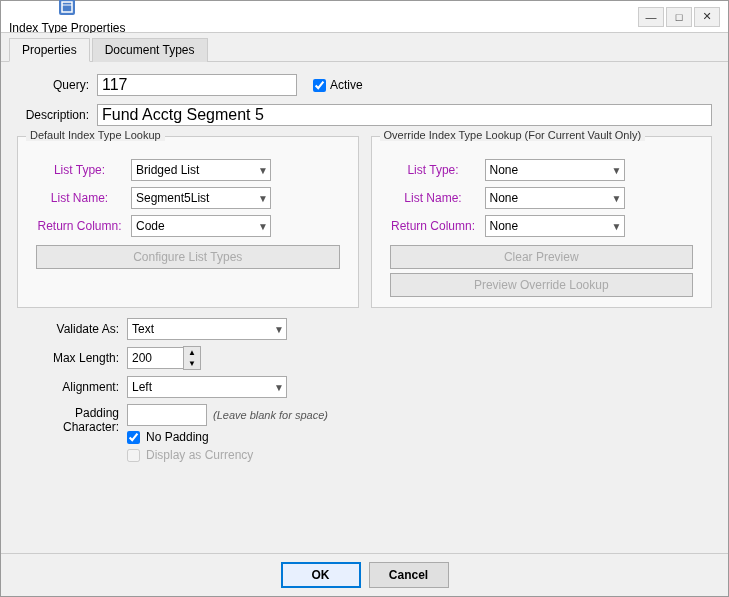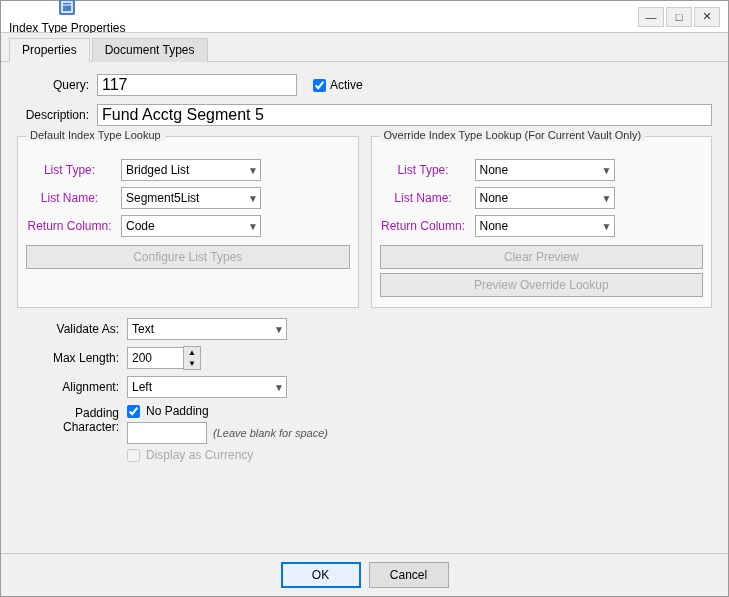--- a/index.html
+++ b/index.html
@@ -124,21 +124,21 @@
     }
     .checkbox-label { font-size: 12px; }
     .groups-container {
       display: flex;
       gap: 12px;
       margin: 10px 0;
     }
     .group-box {
       flex: 1;
       border: 1px solid #ccc;
-      padding: 8px 8px 10px;
+      padding: 8px 18px 10px;
       position: relative;
       background: #f9f9f9;
     }
     .group-title {
       position: absolute;
       top: -8px;
       left: 8px;
       background: #f0f0f0;
       padding: 0 4px;
       font-size: 11px;
@@ -282,20 +282,21 @@
       border-top: 1px solid #ccc;
       background: #f0f0f0;
     }
     .footer-btn {
       width: 80px;
       height: 26px;
       font-size: 12px;
       cursor: pointer;
       border: 1px solid #aaa;
       background: #e0e0e0;
+      font-weight: bold;
     }
     .footer-btn.primary {
       background: #e8f0fe;
       border: 2px solid #0078d7;
     }
     input[type="checkbox"] {
       width: 13px;
       height: 13px;
       cursor: pointer;
     }
@@ -469,26 +470,26 @@
             <option>Right</option>
           </select>
           <span class="select-arrow">▼</span>
         </div>
       </div>
 
       <div class="validate-row" style="align-items:flex-start;">
         <span class="validate-label" style="padding-top:2px;">Padding Character:</span>
         <div class="padding-section">
           <div class="padding-row">
+            <input class="padding-text-input" type="text" value="" style="">
+            <span class="padding-hint">(Leave blank for space)</span>
+          </div>
+          <div class="padding-row">
             <input type="checkbox" checked="" style="">
             <span>No Padding</span>
-          </div>
-          <div class="padding-row">
-            <input class="padding-text-input" type="text" value="" style="">
-            <span class="padding-hint">(Leave blank for space)</span>
           </div>
           <div class="currency-row">
             <input type="checkbox" disabled="" style="">
             <span class="disabled-text">Display as Currency</span>
           </div>
         </div>
       </div>
 
     </div>
   </div>

